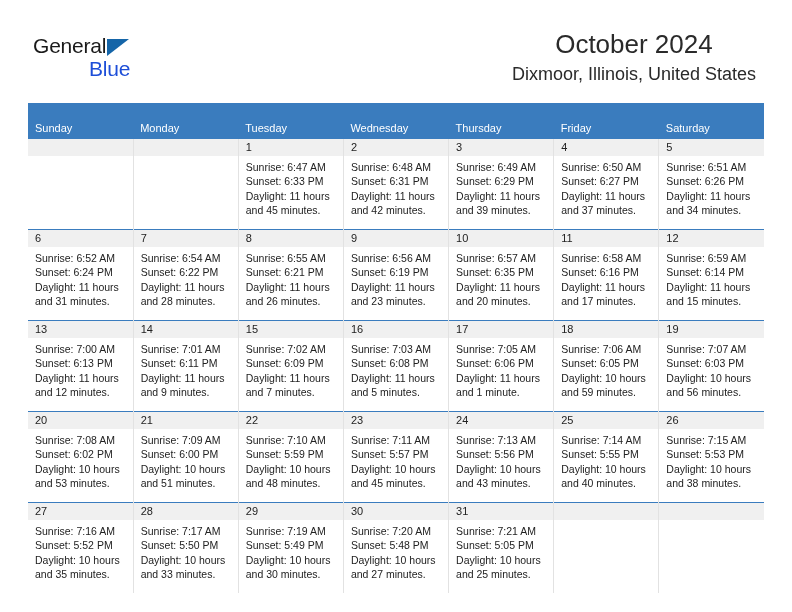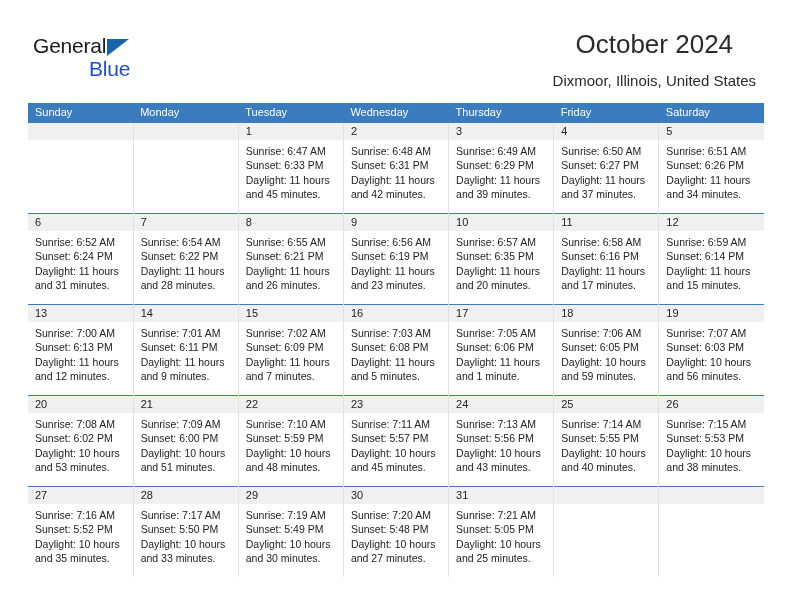--- a/index.html
+++ b/index.html
@@ -71,43 +71,43 @@
     top: 30px;
     text-align: center;
   }
   .title {
     font-size: 26px;
     color: #2a2a2a;
     line-height: 1.15;
     white-space: nowrap;
   }
   .subtitle {
-    margin-top: 12px;
-    font-size: 15px;
+    margin-top: 4px;
+    font-size: 18px;
     color: #2a2a2a;
     line-height: 1.15;
     white-space: nowrap;
   }
 
   
   .calendar {
     position: absolute;
     left: 28px;
     top: 103px;
     width: 736px;
     border-collapse: collapse;
     table-layout: fixed;
   }
   .calendar th {
     background: #3a7cbe;
     color: #ffffff;
     font-weight: normal;
     font-size: 11px;
     text-align: left;
-    padding: 3px 0 5px 7px;
+    padding: 19px 0 5px 7px;
     height: 12px;
     border: none;
   }
   .calendar td {
     vertical-align: top;
     padding: 0;
     border-left: 1px solid #e2e2e2;
     border-top: 1px solid #3a7cbe;
     background: #ffffff;
     height: 90px;

